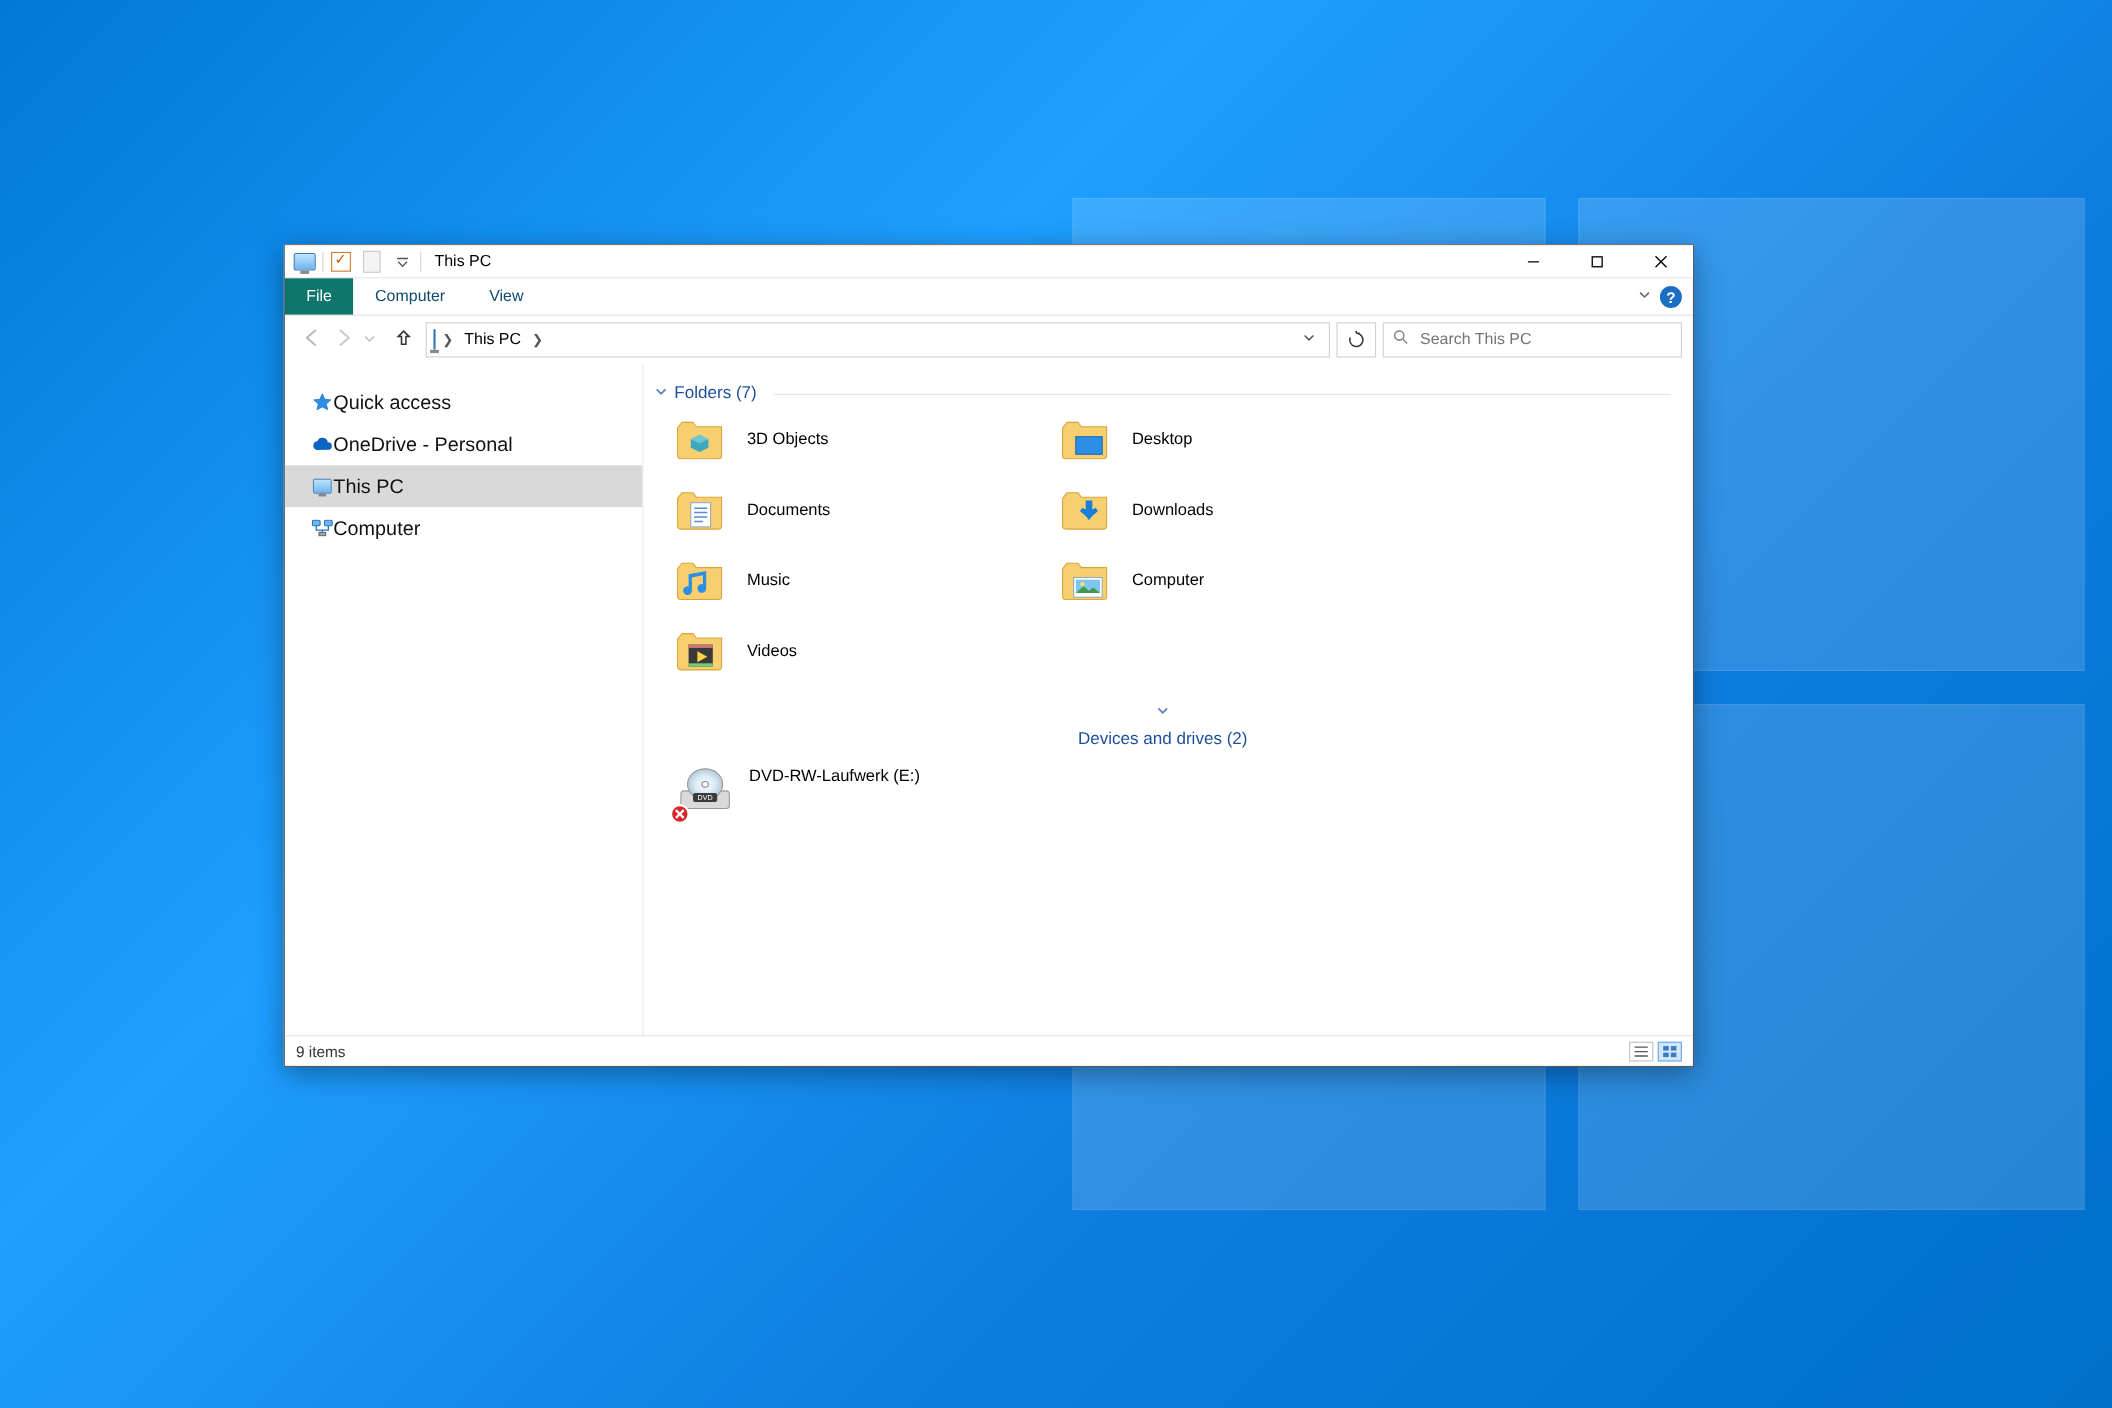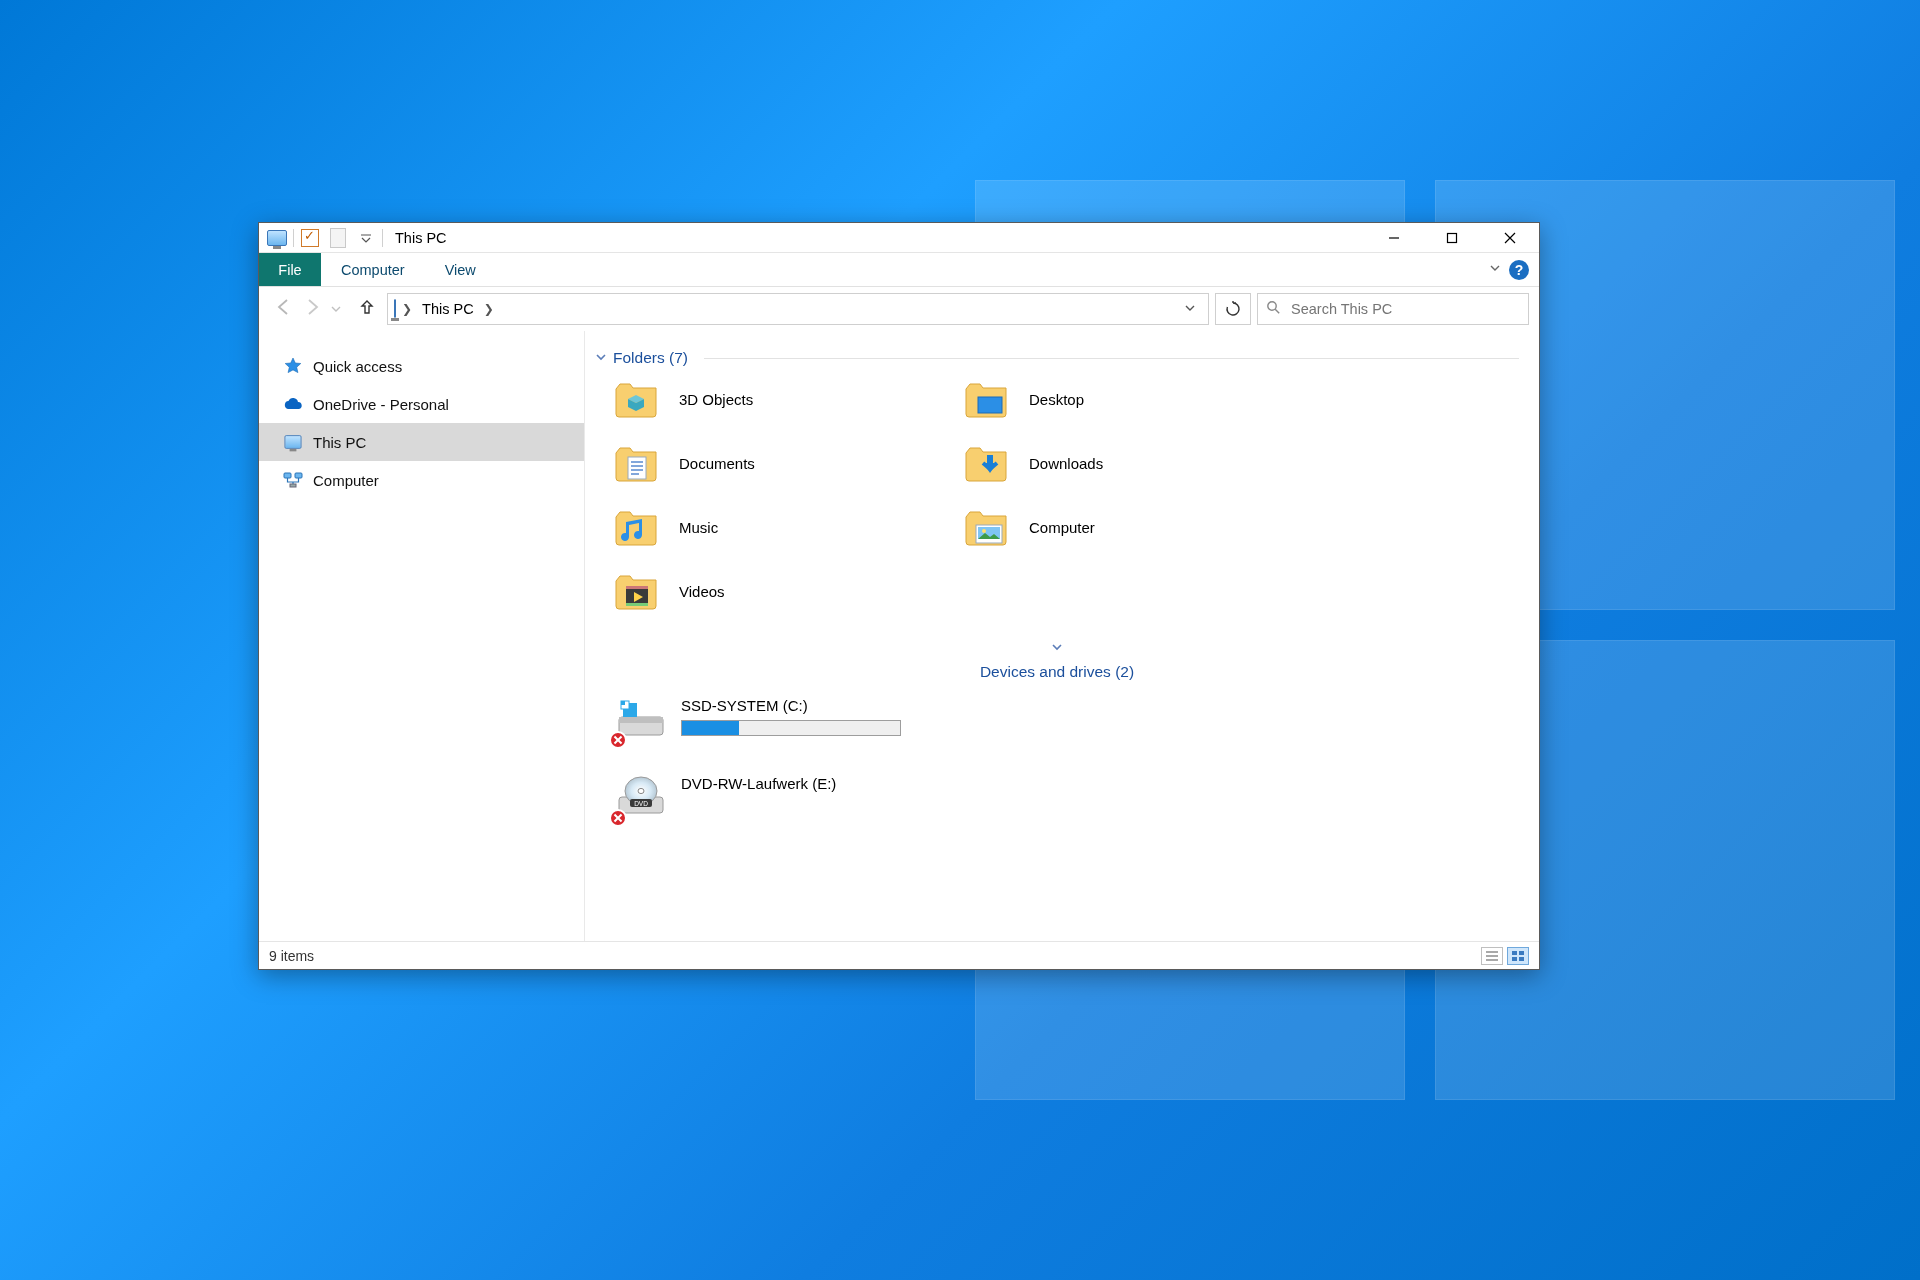--- a/index.html
+++ b/index.html
@@ -47,21 +47,21 @@
   .crumbs .crumb { font-size:14.5px; color:#000; padding:0 4px; }
   .crumbs .sep-ar { color:#555; font-size:12px; }
   .crumbs .history-dd { margin-left:auto; color:#555; width:24px; text-align:center; }
   .refresh { width:36px; height:32px; border:1px solid #cfcfcf; display:flex; align-items:center; justify-content:center; color:#333; }
   .search { width:272px; height:32px; border:1px solid #cfcfcf; display:flex; align-items:center; padding:0 8px; color:#777; gap:8px; }
   .search input { border:none; outline:none; flex:1; font-size:14.5px; color:#333; background:transparent; }
 
   
   .body { flex:1; display:flex; min-height:0; }
   .sidebar { width:326px; border-right:1px solid #e9e9e9; padding-top:16px; }
-  .side-item { height:38px; display:flex; align-items:center; gap:10px; padding-left:24px; font-size:15px; color:#111; cursor:default; }
+  .side-item { height:38px; display:flex; align-items:center; padding-left:24px; font-size:18px; color:#111; cursor:default; }
   .side-item.selected { background:#d9d9d9; }
   .side-ico { width:20px; height:20px; display:flex; align-items:center; justify-content:center; }
 
   .content { flex:1; overflow:auto; padding:10px 20px 10px 10px; }
   .group-header { display:flex; align-items:center; gap:6px; color:#1b4f9c; font-size:15.5px; margin:8px 0 10px 0; }
   .group-header .line { flex:1; height:1px; background:#e2e2e2; margin-left:10px; }
   .group-header .toggle { color:#5b7db8; }
 
   .folders-grid { display:grid; grid-template-columns: 350px 350px; column-gap:0; row-gap:20px; margin-left:18px; }
   .tile { display:flex; align-items:center; gap:20px; font-size:15px; color:#000; }
@@ -349,38 +349,20 @@
         <span class="toggle">
           <svg width="12" height="12" viewBox="0 0 12 12">
               <path d="M2 4l4 4 4-4" fill="none" stroke="#5b7db8" stroke-width="1.6"></path>
             </svg>
         </span>
         <span><span>Devices and drives</span> (<span>2</span>)</span>
         <span class="line"></span>
       </div>
 
       <div class="drives">
-        <div class="drive">
-          <div class="dico">
-            <svg width="54" height="44" viewBox="0 0 54 44">
-                <rect x="6" y="20" width="44" height="18" rx="3" fill="#d9d9d9" stroke="#9a9a9a"></rect>
-                <rect x="6" y="20" width="44" height="6" fill="#bfbfbf"></rect>
-                <rect x="10" y="6" width="14" height="14" fill="#2ca8e8"></rect>
-                <rect x="8" y="4" width="8" height="8" fill="#fff" stroke="#2ca8e8"></rect>
-                <rect x="8" y="4" width="4" height="4" fill="#2ca8e8"></rect>
-              </svg>
-            <span class="err-badge"></span>
-          </div>
-          <div class="dinfo">
-            <span class="dname">SSD-SYSTEM (C:)</span>
-            <div class="capbar">
-              <div class="fill" style="width:26%;"></div>
-            </div>
-          </div>
-        </div>
 
         <div class="drive">
           <div class="dico">
             <svg width="54" height="44" viewBox="0 0 54 44">
                 <rect x="6" y="22" width="44" height="16" rx="3" fill="#d9d9d9" stroke="#9a9a9a"></rect>
                 <ellipse cx="28" cy="16" rx="16" ry="14" fill="url(#g1)" stroke="#9a9a9a"></ellipse>
                 <defs>
                   <radialGradient id="g1">
                     <stop offset="0" stop-color="#fff"></stop>
                     <stop offset=".6" stop-color="#d7e9f5"></stop>

